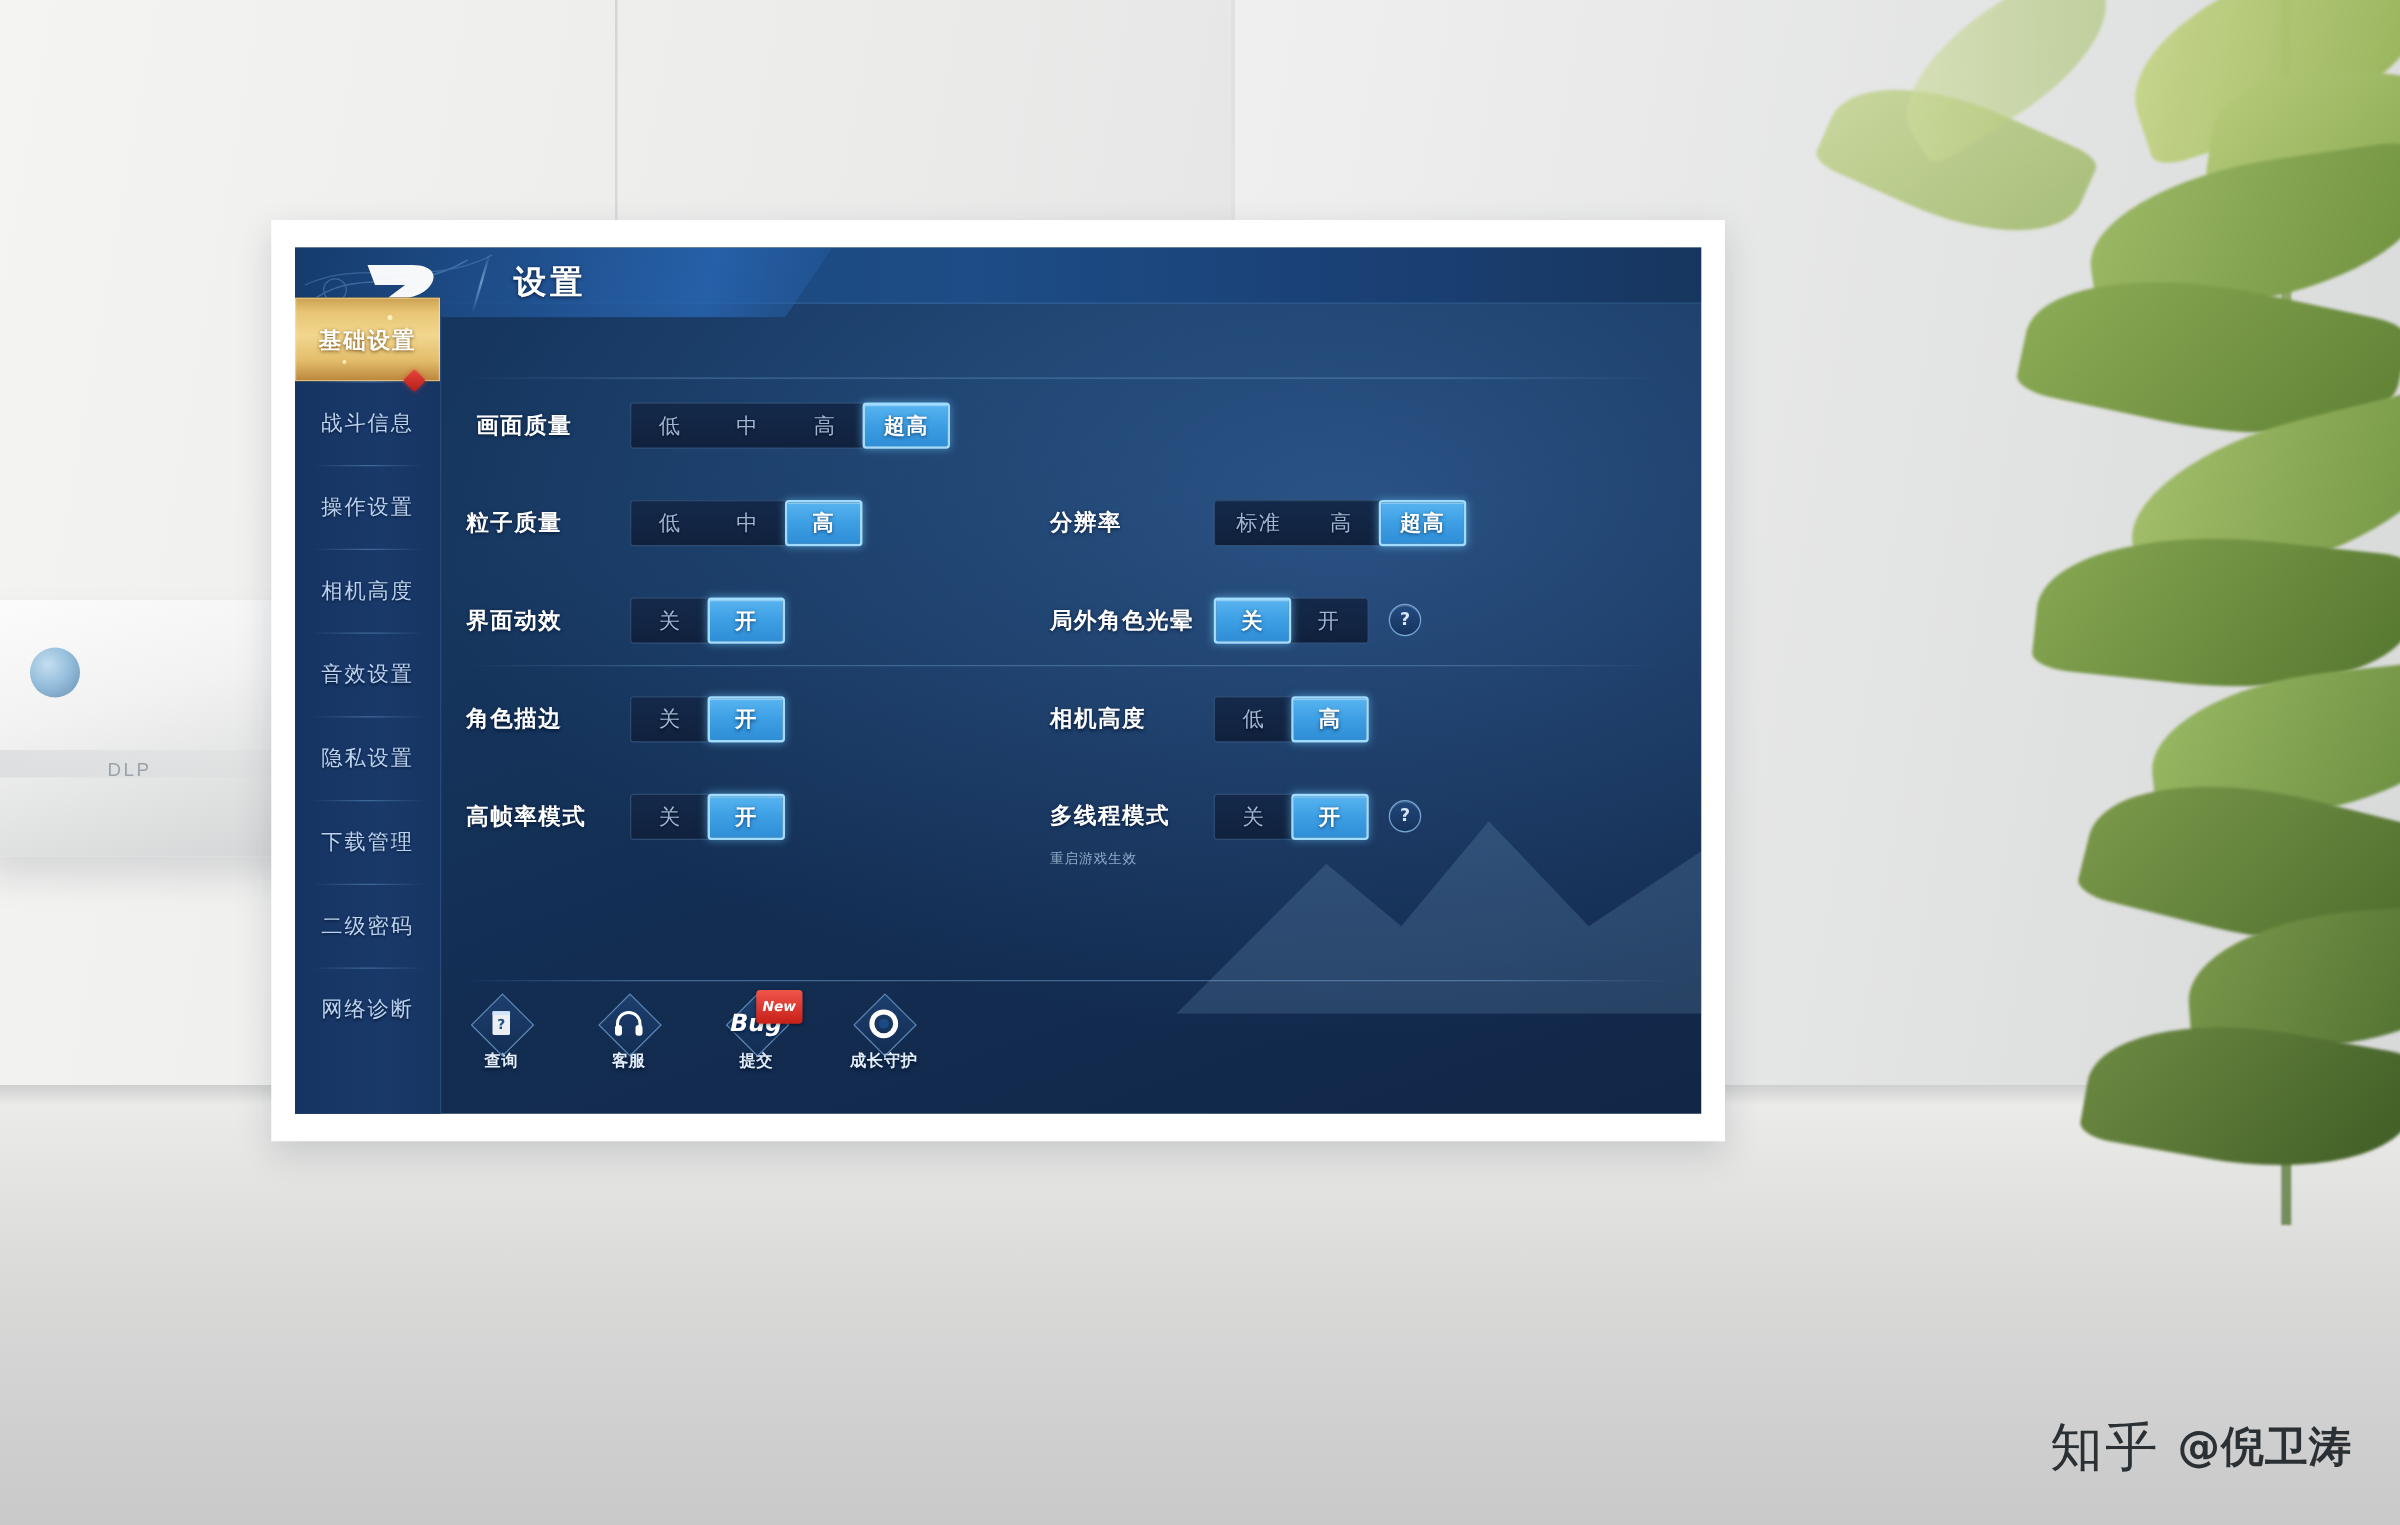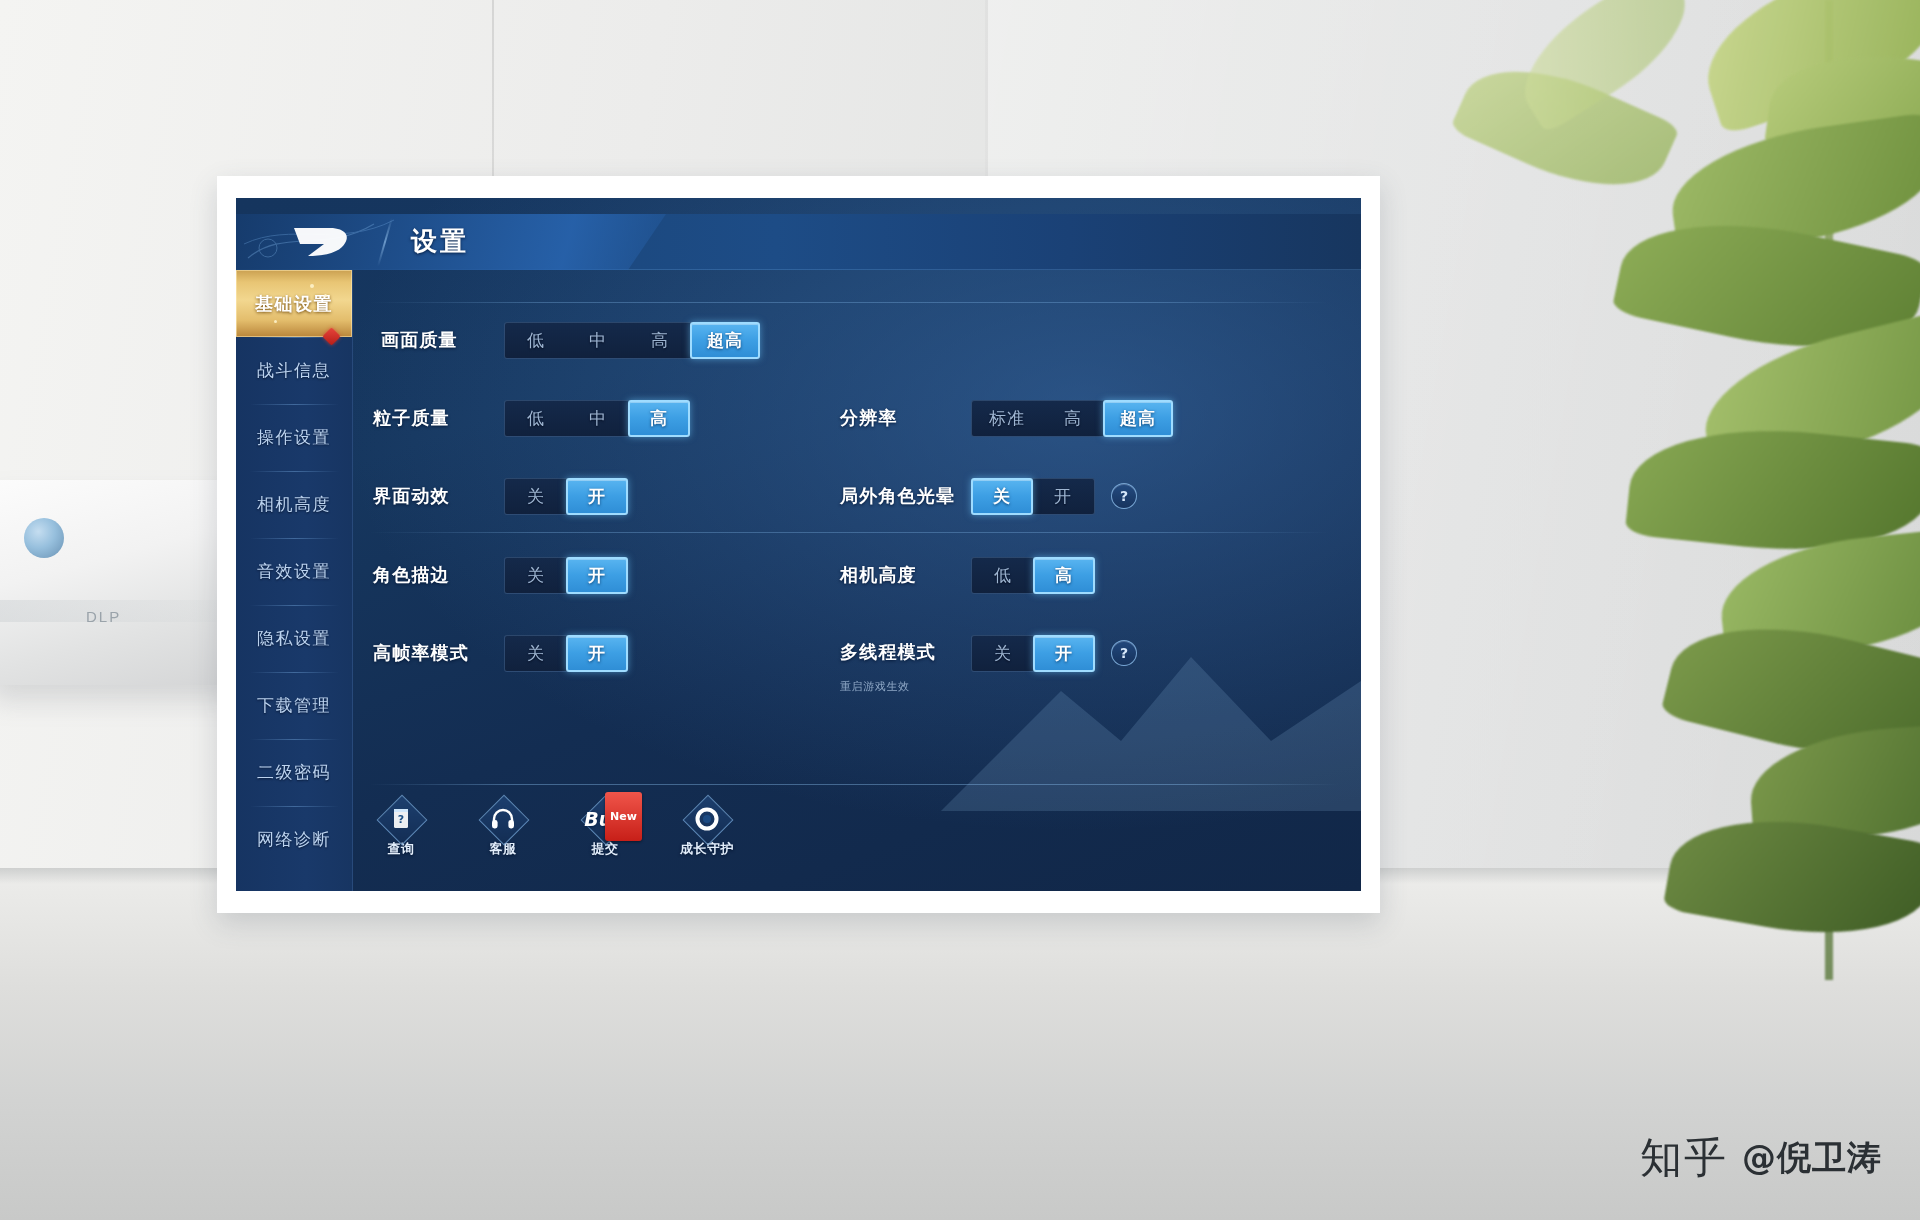--- a/index.html
+++ b/index.html
@@ -88,24 +88,23 @@
     position:absolute; left:19px; top:22px; width:1125px; height:693px;
     background:
       radial-gradient(ellipse at 75% 30%, rgba(60,110,170,.55) 0%, rgba(0,0,0,0) 62%),
       linear-gradient(160deg,#15355e 0%,#16375f 28%,#132d52 60%,#112748 100%);
     overflow:hidden;
     font-family:"DejaVu Sans","Liberation Sans",sans-serif;
   }
 
   
   .header {
-    position:absolute; left:0; top:0; width:1125px; height:56px;
+    position:absolute; left:0; top:0; width:1125px; height:45px;
     background:linear-gradient(to right,#16345c 0%,#1b477c 24%,#1d4c86 48%,#1a4176 74%,#17365f 100%);
     border-bottom:1px solid rgba(120,180,240,.22);
-    margin-top:16px;
   }
   .header-glow {
     position:absolute; left:0; top:0; width:470px; height:56px;
     background:linear-gradient(105deg,rgba(22,60,110,.9) 0%,rgba(40,100,175,.85) 70%,rgba(30,75,135,0) 100%);
     clip-path:polygon(0 0,430px 0,392px 100%,0 100%);
   }
   .header-deco {
     position:absolute; left:8px; top:4px; width:250px; height:48px;
     opacity:.35;
   }
@@ -118,21 +117,21 @@
     transform:skewX(-16deg);
   }
   .header-title {
     position:absolute; left:175px; top:10px;
     font-size:26px; font-weight:bold; color:#ffffff; letter-spacing:3px;
     text-shadow:0 1px 3px rgba(0,20,50,.85);
   }
 
   
   .sidebar {
-    position:absolute; left:0; top:72px; width:117px; height:729px;
+    position:absolute; left:0; top:40px; width:117px; height:729px;
     background:linear-gradient(to right,#163462 0%,#19396a 60%,#173562 100%);
     border-right:1px solid rgba(120,180,240,.18);
   }
   .side-item {
     position:relative; height:67px; display:flex; align-items:center; justify-content:center;
   }
   .side-item .label {
     font-size:17px; color:#bcd3ef; letter-spacing:1.5px;
     text-shadow:0 1px 2px rgba(0,15,40,.8);
   }
@@ -243,22 +242,22 @@
     background:linear-gradient(135deg,rgba(40,85,145,.45),rgba(20,48,90,.35));
   }
   .tool .glyph { position:relative; z-index:2; }
   .tool .cap {
     margin-top:-1px; font-size:13px; color:#e3eefb; letter-spacing:.5px; font-weight:bold;
     text-shadow:0 1px 3px rgba(0,18,45,.95);
   }
   .new-badge {
     position:absolute; left:34px; top:-5px; z-index:4;
     background:linear-gradient(to bottom,#f0554a,#c71f18);
-    color:#fff; font-size:11px; font-weight:bold; 
-    padding:18px 5px; border-radius:3px;
+    color:#fff; font-size:11px; font-weight:bold; font-style:italic;
+    padding:7px 5px; border-radius:3px;
     box-shadow:0 1px 3px rgba(0,0,0,.45);
     text-align:center;
   }
   .bug-text {
     position:relative; z-index:2;
     font-size:19px; font-weight:bold; font-style:italic; color:#ffffff;
     text-shadow:0 1px 3px rgba(0,30,70,.95);
   }
 
   .login-area {

